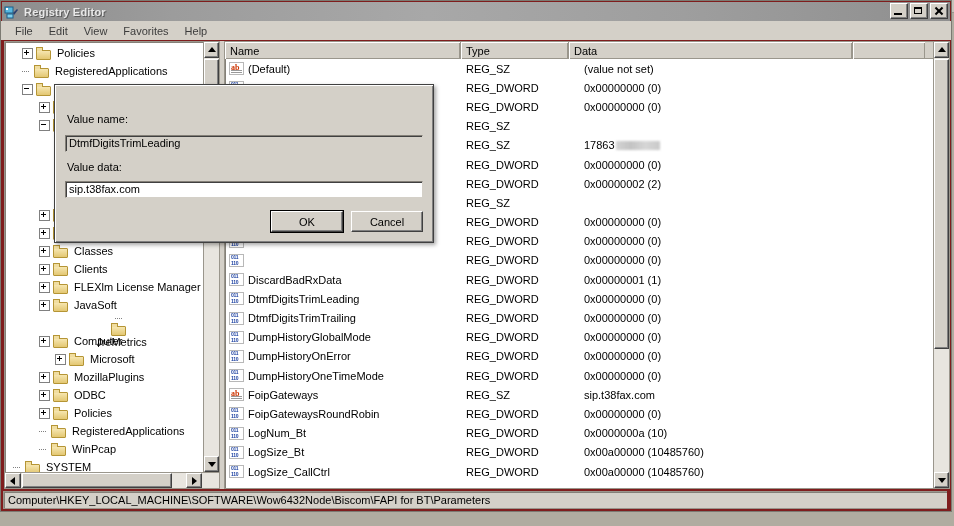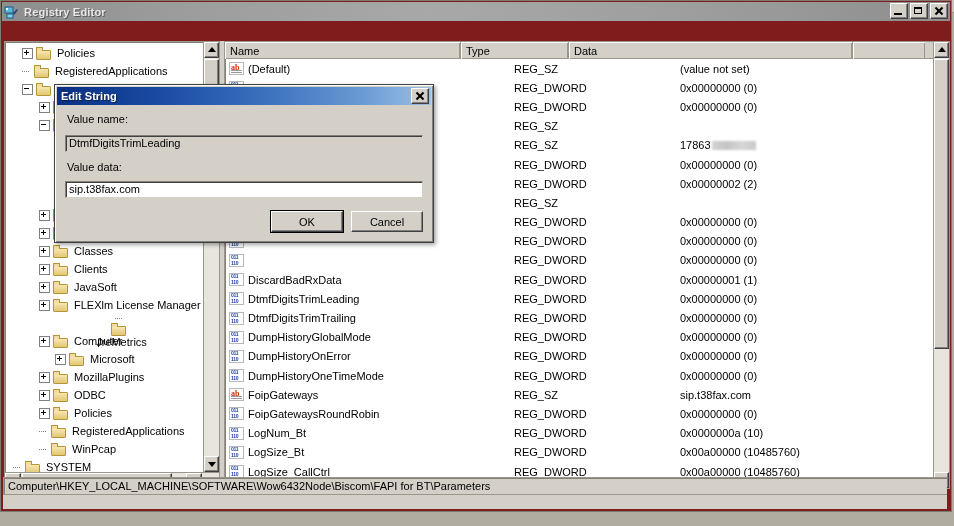--- a/index.html
+++ b/index.html
@@ -72,21 +72,21 @@
       background:#f0dda0;border:1px solid #b59535;border-bottom:none;box-sizing:border-box;}
   .tlabel{padding-left:1px;}
 
   
   #list-header{position:absolute;left:0;top:0;height:17px;width:726px;display:flex;
      background:#d4d0c8;border-bottom:1px solid #9a968c;box-sizing:border-box;}
   .lh{height:17px;background:#d4d0c8;border-right:1px solid #9a968c;
       box-shadow:inset 1px 1px 0 #fff, inset -1px -1px 0 #9a968c;
       box-sizing:border-box;display:flex;align-items:center;padding-left:5px;font-size:11px;color:#000;}
   #list-rows{position:absolute;left:0;top:17px;width:710px;height:425px;overflow:hidden;}
-  .lrow{height:19.2px;display:flex;align-items:center;white-space:nowrap;font-size:11px;gap:48px;}
+  .lrow{height:19.2px;display:flex;align-items:center;white-space:nowrap;font-size:11px;}
   .c-name{width:236px;display:flex;align-items:center;padding-left:4px;box-sizing:border-box;overflow:hidden;}
   .c-type{width:118px;padding-left:5px;box-sizing:border-box;}
   .c-data{flex:1;padding-left:5px;box-sizing:border-box;position:relative;}
   .ico{width:15px;height:13px;flex:none;margin-right:4px;position:relative;
        border:1px solid #b8b8b8;background:#fff;box-sizing:border-box;}
   .ico.sz:before{content:"ab";position:absolute;left:1px;top:-1px;font-size:8px;
        font-weight:bold;color:#cc3300;font-family:"Liberation Serif",serif;line-height:11px;}
   .ico.sz:after{content:"";position:absolute;left:1px;bottom:1px;width:11px;height:3px;
        background:repeating-linear-gradient(to bottom,#999 0 1px,#fff 1px 2px);}
   .ico.dw:before{content:"011";position:absolute;left:1px;top:-1px;font-size:5px;color:#1a3fa0;
@@ -107,22 +107,22 @@
   .sarrow{position:absolute;width:0;height:0;left:50%;top:50%;}
   .up{border-left:4px solid transparent;border-right:4px solid transparent;border-bottom:5px solid #000;margin:-3px 0 0 -4px;}
   .down{border-left:4px solid transparent;border-right:4px solid transparent;border-top:5px solid #000;margin:-2px 0 0 -4px;}
   .left{border-top:4px solid transparent;border-bottom:4px solid transparent;border-right:5px solid #000;margin:-4px 0 0 -3px;}
   .right{border-top:4px solid transparent;border-bottom:4px solid transparent;border-left:5px solid #000;margin:-4px 0 0 -2px;}
   .thumb{background:#d4d0c8;border-top:1px solid #fff;border-left:1px solid #fff;
        border-right:1px solid #404040;border-bottom:1px solid #404040;
        box-shadow:inset -1px -1px 0 #808080;position:absolute;box-sizing:border-box;}
 
   
-  #statusbar{position:absolute;left:2px;bottom:2px;width:944px;height:32px;background:#d4d0c8;
-     display:flex;align-items:flex-start;}
+  #statusbar{position:absolute;left:2px;bottom:2px;width:944px;height:18px;background:#d4d0c8;
+     display:flex;align-items:flex-end;}
   #status-text{flex:1;height:18px;line-height:17px;padding-left:4px;box-sizing:border-box;
      border:1px solid #9a968c;border-right:none;background:#d4d0c8;
      box-shadow:inset 1px 1px 0 #848078;font-size:11px;color:#000;overflow:hidden;white-space:nowrap;}
 
   
   #dialog{position:absolute;left:53px;top:83px;width:380px;height:159px;
      background:#d4d0c8;border:1px solid #404040;
      box-shadow:inset 1px 1px 0 #fff, inset -1px -1px 0 #808080, 2px 2px 4px rgba(0,0,0,.35);
      box-sizing:border-box;}
   #dlg-title{height:18px;margin:2px 2px 0 2px;
@@ -177,20 +177,27 @@
         </div>
       <div class="winbtn wb-max">
           <i></i>
         </div>
       <div class="winbtn wb-close">
           <i></i>
         </div>
     </div>
   </div>
 
+  <div id="menubar">
+    <span class="mi">File</span>
+    <span class="mi">Edit</span>
+    <span class="mi">View</span>
+    <span class="mi">Favorites</span>
+    <span class="mi">Help</span>
+  </div>
 
   <div id="panes">
 
     <div class="pane" id="tree-pane">
       <div id="tree">
           <div class="tnode" style="padding-left: 17px;">
             <span class="tbox plus"></span>
             <span class="tfolder"></span>
             <span class="tlabel">Policies</span>
           </div>
@@ -250,26 +257,26 @@
             <span class="tlabel">Classes</span>
           </div>
           <div class="tnode" style="padding-left: 34px;">
             <span class="tbox plus"></span>
             <span class="tfolder"></span>
             <span class="tlabel">Clients</span>
           </div>
           <div class="tnode" style="padding-left: 34px;">
             <span class="tbox plus"></span>
             <span class="tfolder"></span>
+            <span class="tlabel">FLEXlm License Manager</span>
+          </div>
+          <div class="tnode" style="padding-left: 34px;">
+            <span class="tbox plus"></span>
+            <span class="tfolder"></span>
             <span class="tlabel">JavaSoft</span>
-          </div>
-          <div class="tnode" style="padding-left: 34px;">
-            <span class="tbox plus"></span>
-            <span class="tfolder"></span>
-            <span class="tlabel">FLEXlm License Manager</span>
           </div>
           <div class="tnode" style="padding-left: 34px; flex-direction: column;">
             <span class="tdot"></span>
             <span class="tfolder"></span>
             <span class="tlabel">JreMetrics</span>
           </div>
           <div class="tnode" style="padding-left: 34px;">
             <span class="tbox plus"></span>
             <span class="tfolder"></span>
             <span class="tlabel">Computer</span>
@@ -532,26 +539,20 @@
           </div>
       </div>
     </div>
   </div>
 
   <div id="statusbar">
     <div id="status-text">Computer\HKEY_LOCAL_MACHINE\SOFTWARE\Wow6432Node\Biscom\FAPI for BT\Parameters</div>
   </div>
 
   <div id="dialog">
-    <div id="dlg-title">
-      <span class="t">Edit String</span>
-      <div id="dlg-close">
-          <i></i>
-        </div>
-    </div>
 
     <div class="dlbl" style="left:12px;top:28px;">Value name:</div>
     <div class="dfield" id="f-name">DtmfDigitsTrimLeading</div>
 
     <div class="dlbl" style="left:12px;top:76px;">Value data:</div>
     <div class="dfield" id="f-data">sip.t38fax.com</div>
 
     <div class="dbtn" id="btn-ok">OK</div>
     <div class="dbtn" id="btn-cancel">Cancel</div>
   </div>

